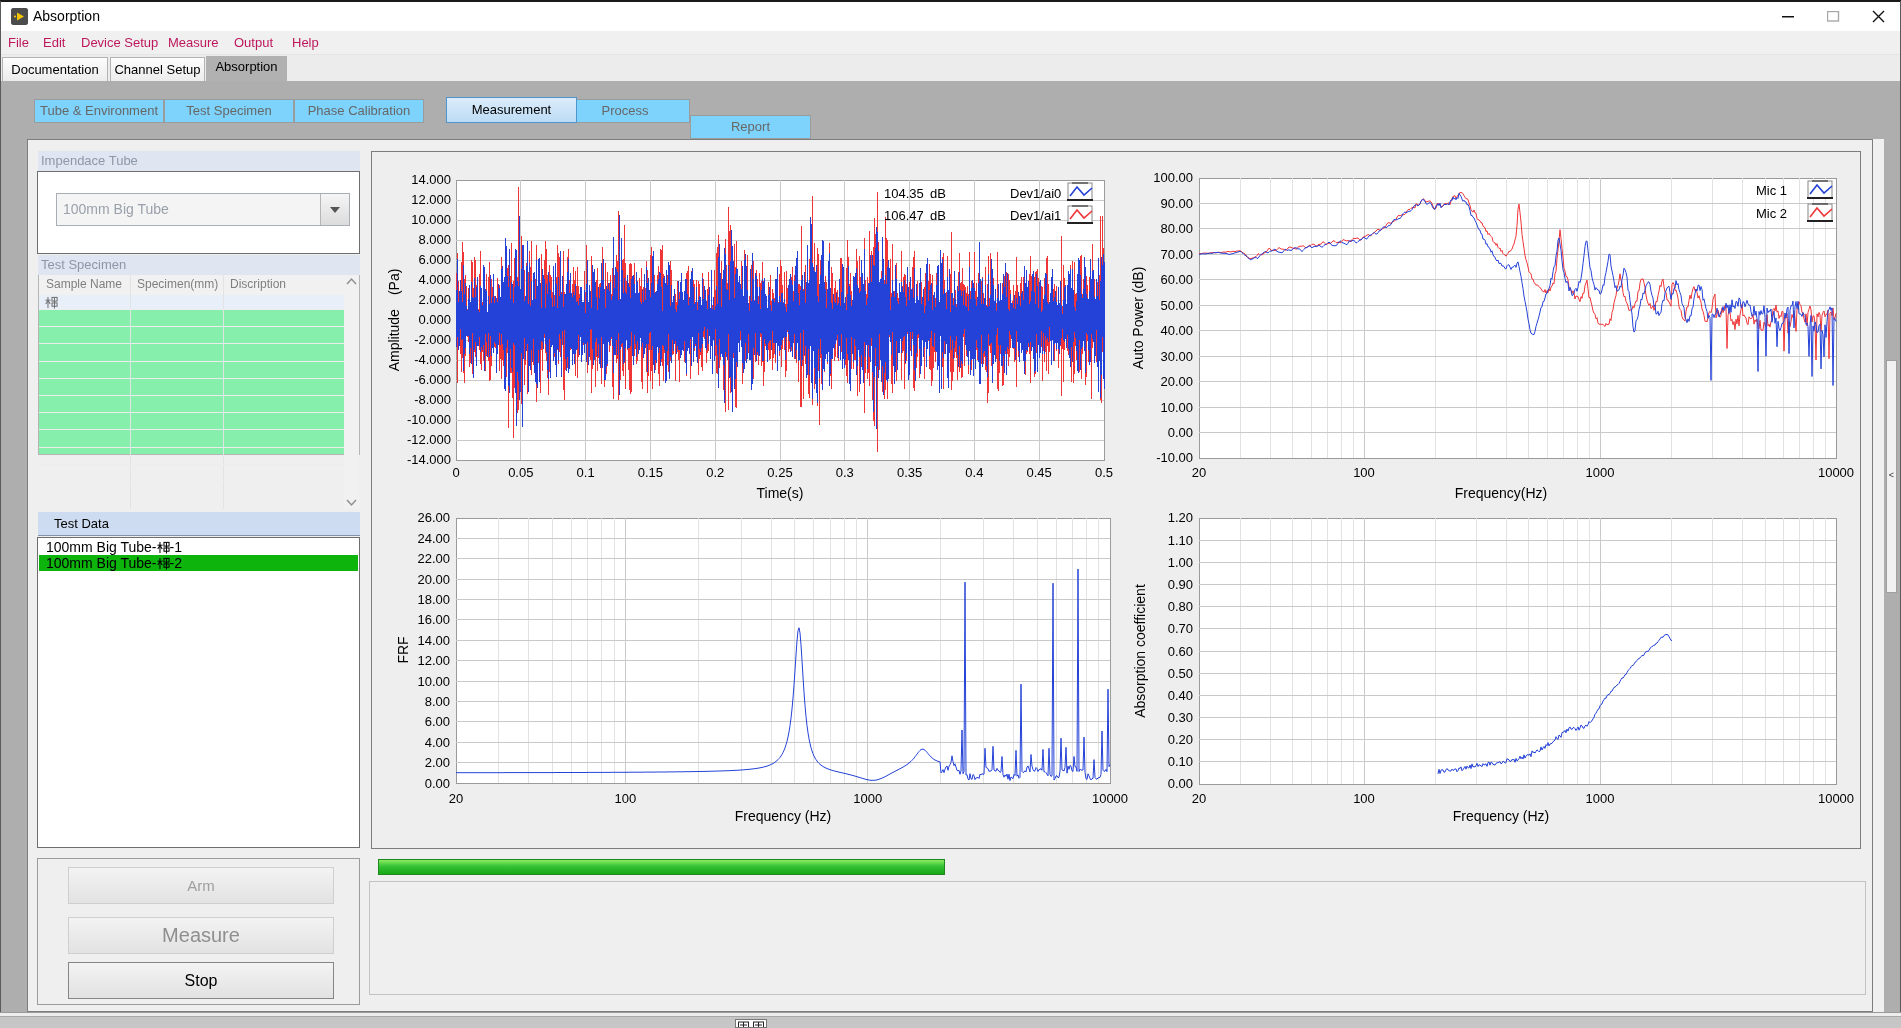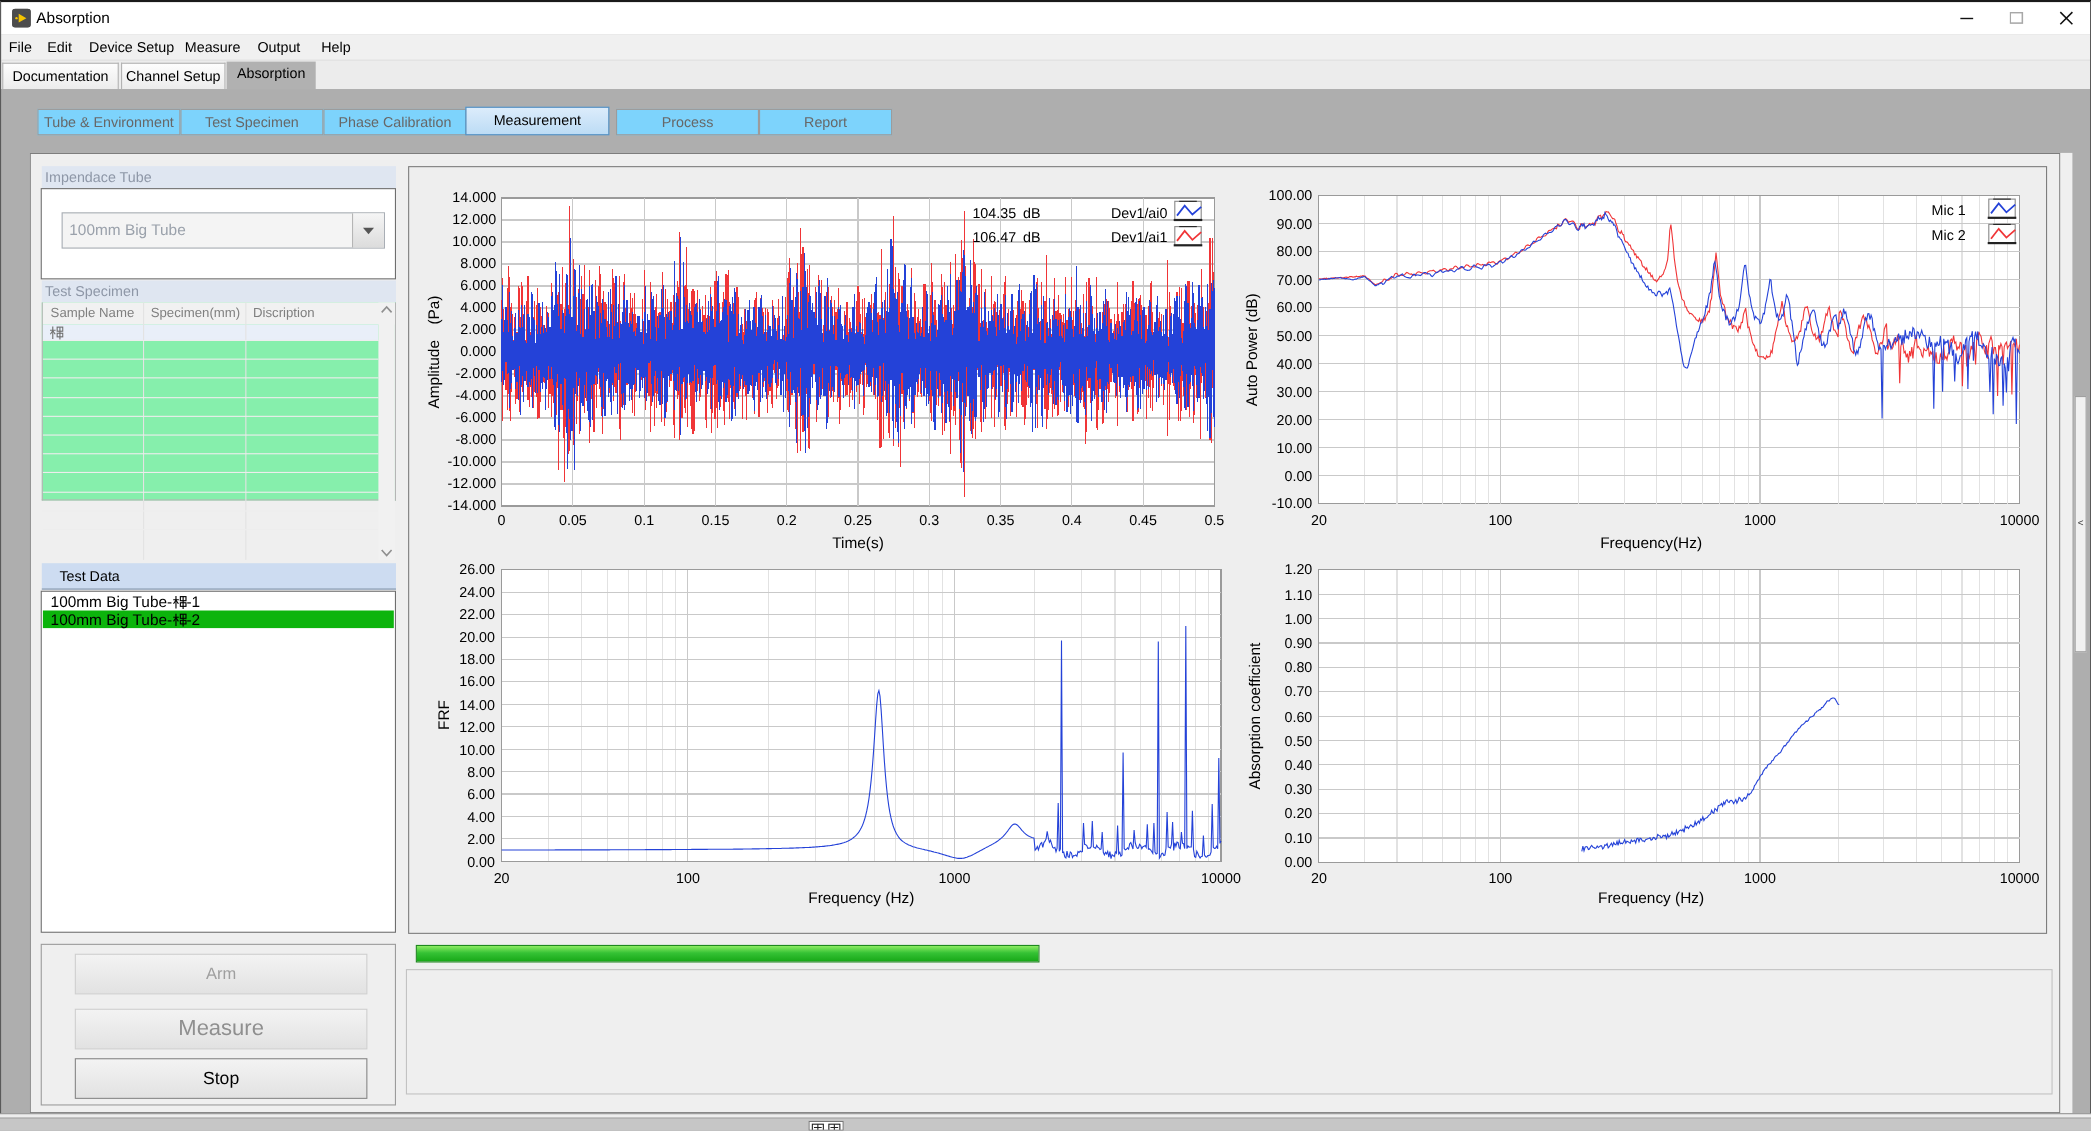--- a/index.html
+++ b/index.html
@@ -5,29 +5,29 @@
 * { margin:0; padding:0; box-sizing:border-box; }
 html,body { width:1901px; height:1028px; overflow:hidden; }
 body { font-family:"Liberation Sans", sans-serif; position:relative; background:#aeaeae; }
 .abs { position:absolute; }
 
 #topline { left:0; top:0; width:1901px; height:2px; background:#1a1a1a; }
 #titlebar { left:1px; top:2px; width:1899px; height:29px; background:#ffffff; }
 #appicon { left:11px; top:8px; width:17px; height:17px; background:#585858; border-radius:3px; }
 #appicon svg { position:absolute; left:0; top:0; }
 #apptitle { left:33px; top:8px; font-size:14px; color:#000; }
-#menubar { left:1px; top:31px; width:1899px; height:24px; background:#f0f0f0; border-bottom:1px solid #e5e5e5; font-size:13px; color:#000000; }
+#menubar { left:1px; top:31px; width:1899px; height:24px; background:#f0f0f0; border-bottom:1px solid #e5e5e5; font-size:13px; color:#be185d; }
 .menuitem { position:absolute; top:4px; }
 
 #tabrow1 { left:1px; top:55px; width:1899px; height:26px; background:#ececec; }
 .tab1 { position:absolute; top:57px; height:24px; background:linear-gradient(180deg,#fdfdfd,#ececec); border:1px solid #b3b3b3; border-bottom:none; font-size:13px; color:#000; text-align:center; line-height:23px; }
 #tab1sel { position:absolute; left:206px; top:56px; width:81px; height:25px; background:#b1b1b1; font-size:13px; color:#000; text-align:center; line-height:22px; }
 
 .tab2 { position:absolute; top:99px; height:24px; width:130px; background:#7dd3fc; border:1px solid #9c9c9c; font-size:13px; color:#676767; text-align:center; line-height:22px; }
-#tab2sel { position:absolute; top:97px; left:423px; width:131px; height:26px; background:linear-gradient(180deg,#dcecfb,#bcdcf5); border:1px solid #4f94cd; font-size:13px; color:#000; text-align:center; line-height:24px; }
+#tab2sel { position:absolute; top:97px; left:446px; width:131px; height:26px; background:linear-gradient(180deg,#dcecfb,#bcdcf5); border:1px solid #4f94cd; font-size:13px; color:#000; text-align:center; line-height:24px; }
 
 #panel { left:27px; top:139px; width:1846px; height:873px; background:#efefef; border:1px solid #7d7d7d; }
 .band { position:absolute; left:38px; width:322px; height:20px; background:#dfe6f1; font-size:13px; color:#8e97a7; padding-left:3px; line-height:20px; }
 #band1 { top:151px; }
 #band2 { top:255px; }
 #tubebox { left:37px; top:171px; width:323px; height:83px; background:#fff; border:1px solid #6e6e6e; }
 #dropdown { left:56px; top:193px; width:294px; height:33px; background:#f4f4f4; border:1px solid #a9aeb5; font-size:14px; color:#9aa1ab; line-height:31px; padding-left:6px; }
 #dropbtn { left:320px; top:194px; width:29px; height:31px; background:linear-gradient(180deg,#f5f5f5,#dcdcdc); border-left:1px solid #b5b5b5; }
 #droparrow { left:330px; top:207px; width:0; height:0; border-left:5.5px solid transparent; border-right:5.5px solid transparent; border-top:6.5px solid #555; }
 
@@ -100,21 +100,21 @@
 <div class="tab1" style="left:110px;width:95px;">Channel Setup</div>
 <div class="abs" style="left:0;top:81px;width:1901px;height:931px;background:#aeaeae;"></div>
 <div id="tab1sel">Absorption</div>
 <div class="abs" id="panel"></div>
 <div class="abs" id="splitter"></div>
 <div class="abs" id="togglebar">&lt;</div>
 <div class="tab2" style="left:34px;">Tube &amp; Environment</div>
 <div class="tab2" style="left:164px;">Test Specimen</div>
 <div class="tab2" style="left:294px;">Phase Calibration</div>
 <div class="tab2" style="left:560px;">Process</div>
-<div class="tab2" style="left:690px;width:121px;">Report</div>
+<div class="tab2" style="left:690px;width:121px;margin-top:16px;">Report</div>
 <div id="tab2sel">Measurement</div>
 <div class="band abs" id="band1">Impendace Tube</div>
 <div class="abs" id="tubebox"></div>
 <div class="abs" id="dropdown">100mm Big Tube</div>
 <div class="abs" id="dropbtn"></div>
 <div class="abs" id="droparrow"></div>
 <div class="band abs" id="band2">Test Specimen</div>
 <div class="abs" id="table">
   <div class="abs" id="thead">
       <span class="abs" style="left:7px;top:2px;">Sample Name</span>

